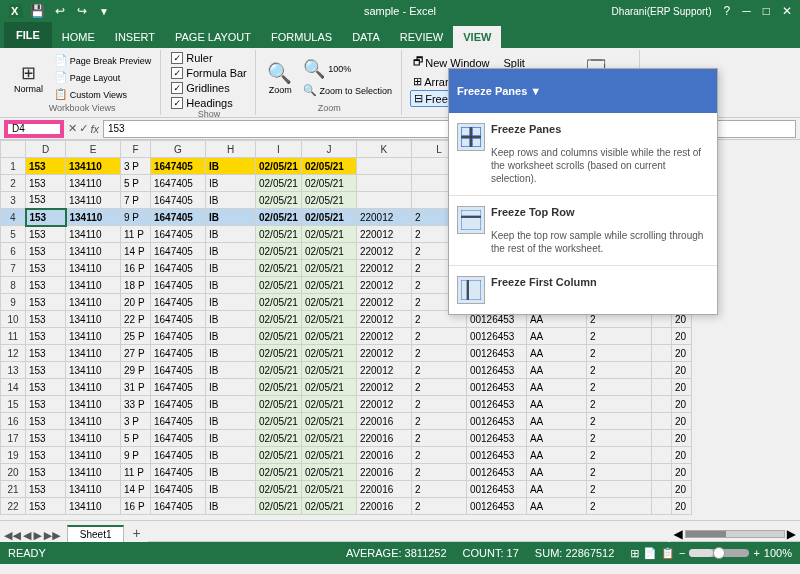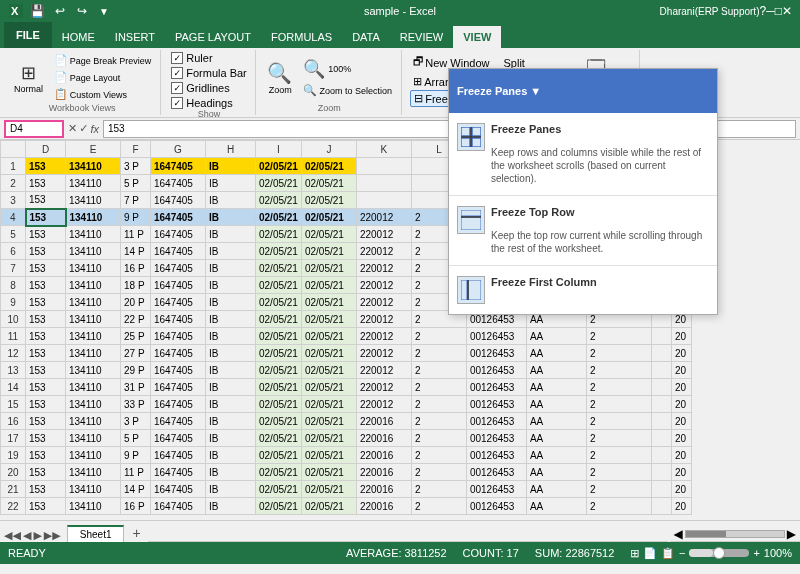--- a/index.html
+++ b/index.html
@@ -90,21 +90,21 @@
       height: 22px;
       display: flex;
       align-items: center;
       border-bottom: 1px solid #ccc;
       padding: 0 4px;
       gap: 4px;
     }
     .name-box {
       width: 60px;
       height: 18px;
-      border: 2px solid #ec4899;
+      border: 4px solid #ec4899;
       background: white;
       padding: 0 4px;
       font-size: 10px;
       display: flex;
       align-items: center;
     }
     .formula-icons { display: flex; align-items: center; gap: 2px; color: #555; font-size: 12px; }
     .formula-input {
       flex: 1;
       height: 18px;
@@ -273,21 +273,21 @@
           <rect width="14" height="14" fill="#1e6c3e"></rect>
           <text x="2" y="11" font-size="10" fill="white" font-weight="bold">X</text>
         </svg>
     </div>
     <div class="quick-icon" style="font-size:12px;">💾</div>
     <div class="quick-icon" style="font-size:12px;">↩</div>
     <div class="quick-icon" style="font-size:12px;">↪</div>
     <div class="quick-icon" style="font-size:10px;">▼</div>
   </div>
   <div style="position:absolute;left:50%;transform:translateX(-50%);color:white;font-size:11px;">sample - Excel</div>
-  <div style="display:flex;align-items:center;">
+  <div style="display:flex;align-items:center;gap:12px;">
     <span style="color:white;font-size:10px;">Dharani(ERP Support)</span>
     <span style="color:white;font-size:12px;cursor:pointer;">?</span>
     <span style="color:white;font-size:12px;cursor:pointer;">─</span>
     <span style="color:white;font-size:12px;cursor:pointer;">□</span>
     <span style="color:white;font-size:12px;cursor:pointer;">✕</span>
   </div>
 </div>
 
 <div class="ribbon-tabs">
   <div class="ribbon-tab-file">FILE</div>
@@ -902,21 +902,21 @@
     <div class="dropdown-item">
       <div class="dropdown-item-icon">
         <svg width="20" height="20" viewBox="0 0 20 20">
           <rect x="0" y="0" width="20" height="6" fill="#d9e8f5" stroke="#4472c4" stroke-width="1"></rect>
           <rect x="0" y="7" width="20" height="13" fill="none" stroke="#4472c4" stroke-width="1"></rect>
           <line x1="0" y1="7" x2="20" y2="7" stroke="#333" stroke-width="1.5"></line>
         </svg>
       </div>
       <div class="dropdown-item-content">
         <div class="dropdown-item-title">Freeze Top Row</div>
-        <div class="dropdown-item-desc">Keep the top row current while scrolling through the rest of the worksheet.</div>
+        <div class="dropdown-item-desc">Keep the top row sample while scrolling through the rest of the worksheet.</div>
       </div>
     </div>
   </div>
   <div class="dropdown-section" style="cursor:pointer;border-bottom:none;">
     <div class="dropdown-item">
       <div class="dropdown-item-icon">
         <svg width="20" height="20" viewBox="0 0 20 20">
           <rect x="0" y="0" width="6" height="20" fill="#d9e8f5" stroke="#4472c4" stroke-width="1"></rect>
           <rect x="7" y="0" width="13" height="20" fill="none" stroke="#4472c4" stroke-width="1"></rect>
           <line x1="7" y1="0" x2="7" y2="20" stroke="#333" stroke-width="1.5"></line>

